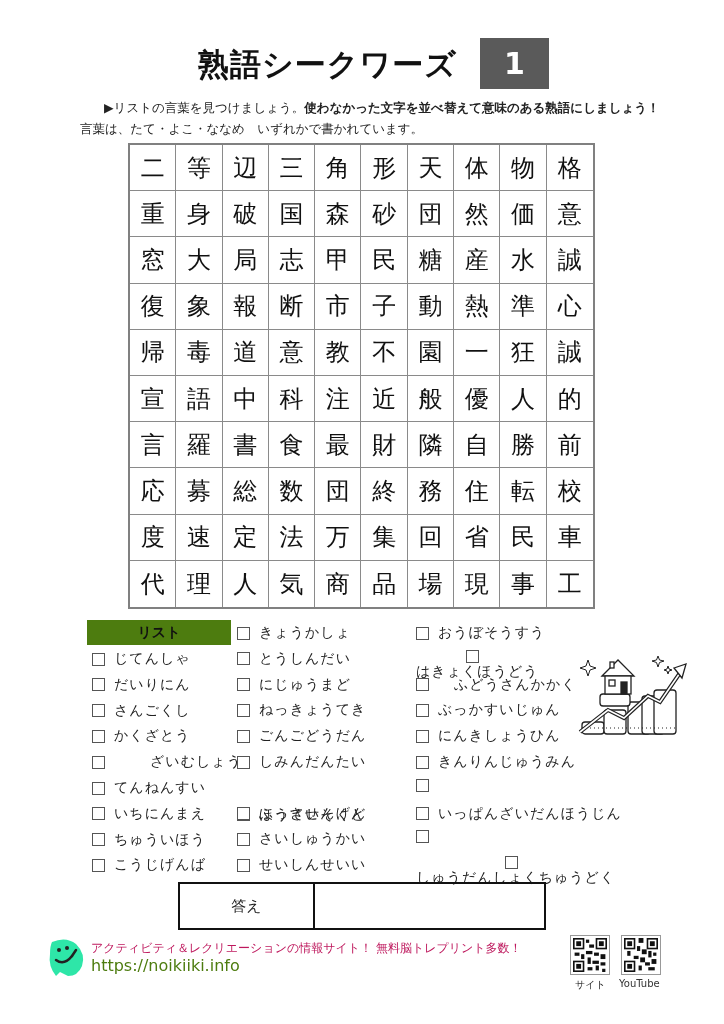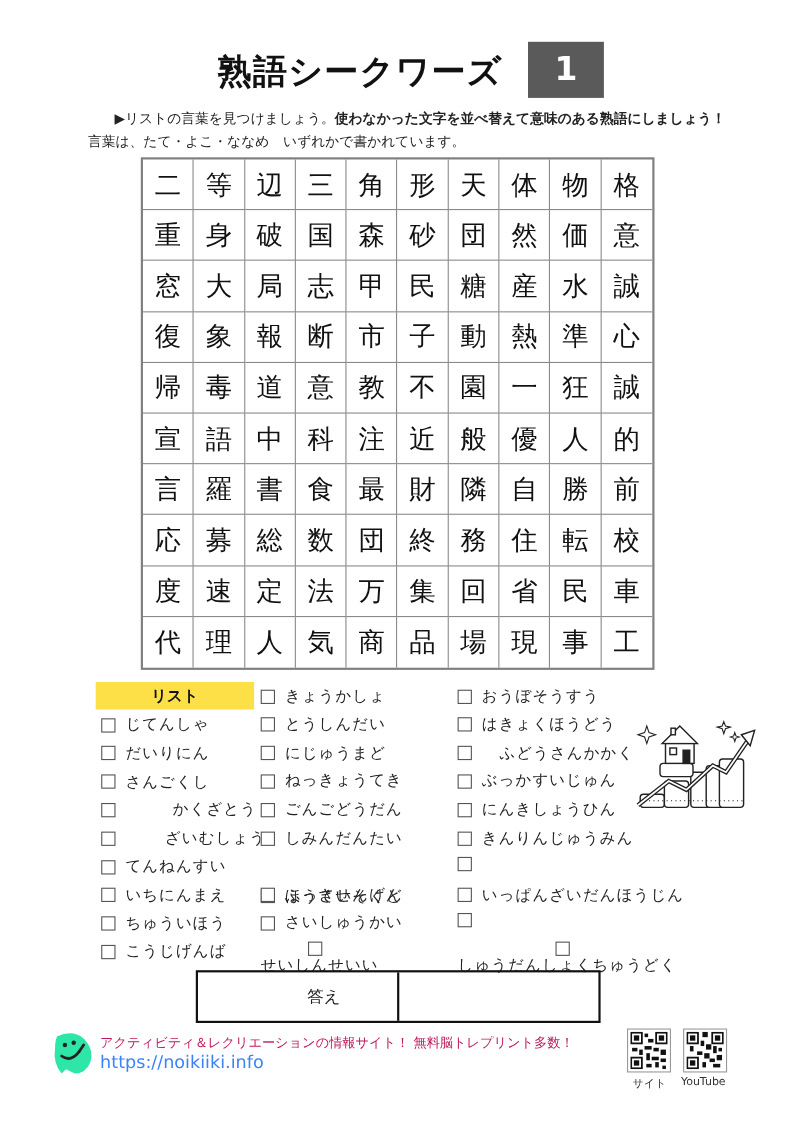--- a/index.html
+++ b/index.html
@@ -32,46 +32,46 @@
   .cell {
     border-right: 1px solid #8a8a8a; border-bottom: 1px solid #8a8a8a;
     display: flex; align-items: center; justify-content: center;
     font-size: 24px; color: #111; box-sizing: border-box;
   }
   .cell.lastcol { border-right: none; }
   .cell.lastrow { border-bottom: none; }
 
   .list-header {
     position: absolute; left: 87px; top: 620px; width: 144px; height: 25px;
-    background: #fde047; font-weight: bold; font-size: 14px;
+    background: #4d7c0f; font-weight: bold; font-size: 14px;
     display: flex; align-items: center; justify-content: center; color: #111;
   }
   .word {
     position: absolute; display: flex; align-items: center; font-size: 14px;
     color: #222; white-space: nowrap; letter-spacing: 1px; cursor: pointer;
   }
   .cb {
     width: 13px; height: 13px; border: 1.5px solid #555; box-sizing: border-box;
     margin-right: 9px; background: #fff; flex: none;
   }
   .illustration { position: absolute; left: 578px; top: 652px; width: 110px; height: 90px; }
 
   .answer-box {
     position: absolute; left: 178px; top: 882px; width: 368px; height: 48px;
-    border: 2px solid #111; box-sizing: border-box; display: flex; padding-left: 48px;
+    border: 2px solid #111; box-sizing: border-box; display: flex;
   }
   .answer-label {
     width: 133px; border-right: 2px solid #111; display: flex; align-items: center;
     justify-content: center; font-size: 15px; color: #222;
   }
   .answer-field { flex: 1; }
 
   .logo { position: absolute; left: 46px; top: 936px; width: 40px; height: 42px; }
   .footer1 { position: absolute; left: 91px; top: 940px; font-size: 12px; color: #be185d; white-space: nowrap; text-align: right; }
-  .footer2 { position: absolute; left: 91px; top: 956px; font-size: 16px; color: #3b82f6; white-space: nowrap; }
+  .footer2 { position: absolute; left: 91px; top: 956px; font-size: 16px; color: #4d7c0f; white-space: nowrap; }
   .qr {
     position: absolute; width: 40px; height: 40px; border: 1px solid #999; background: #fff;
     box-sizing: border-box; padding: 2px;
   }
   .qr-label { position: absolute; font-size: 10px; color: #333; white-space: nowrap; }
 </style>
 </head>
 <body>
 
 <div class="title">熟語シークワーズ</div>
@@ -192,21 +192,21 @@
       <span>じてんしゃ</span>
     </div>
     <div class="word" style="left: 92px; top: 675.8px;">
       <span class="cb"></span>
       <span>だいりにん</span>
     </div>
     <div class="word" style="left: 92px; top: 701.6px;">
       <span class="cb"></span>
       <span>さんごくし</span>
     </div>
-    <div class="word" style="left: 92px; top: 727.4px; gap: 43px;">
+    <div class="word" style="left: 92px; top: 727.4px;">
       <span class="cb"></span>
       <span>かくざとう</span>
     </div>
     <div class="word" style="left: 92px; top: 753.2px; gap: 36px;">
       <span class="cb"></span>
       <span>ざいむしょう</span>
     </div>
     <div class="word" style="left: 92px; top: 779px;">
       <span class="cb"></span>
       <span>てんねんすい</span>
@@ -252,29 +252,29 @@
       <span>ほうていそくど</span>
     </div>
     <div class="word" style="left: 237px; top: 804.6px;">
       <span class="cb"></span>
       <span>ふっきせんげん</span>
     </div>
     <div class="word" style="left: 237px; top: 830.4px;">
       <span class="cb"></span>
       <span>さいしゅうかい</span>
     </div>
-    <div class="word" style="left: 237px; top: 856.2px; flex-direction: column;">
+    <div class="word" style="left: 237px; top: 856.2px;">
       <span class="cb"></span>
       <span>せいしんせいい</span>
     </div>
     <div class="word" style="left: 416px; top: 624px; align-items: center;">
       <span class="cb"></span>
       <span>おうぼそうすう</span>
     </div>
-    <div class="word" style="left: 416px; top: 649.8px;">
+    <div class="word" style="left: 416px; top: 649.8px; flex-direction: column;">
       <span class="cb"></span>
       <span>はきょくほうどう</span>
     </div>
     <div class="word" style="left: 416px; top: 675.6px; gap: 16px;">
       <span class="cb"></span>
       <span>ふどうさんかかく</span>
     </div>
     <div class="word" style="left: 416px; top: 701.4px;">
       <span class="cb"></span>
       <span>ぶっかすいじゅん</span>

